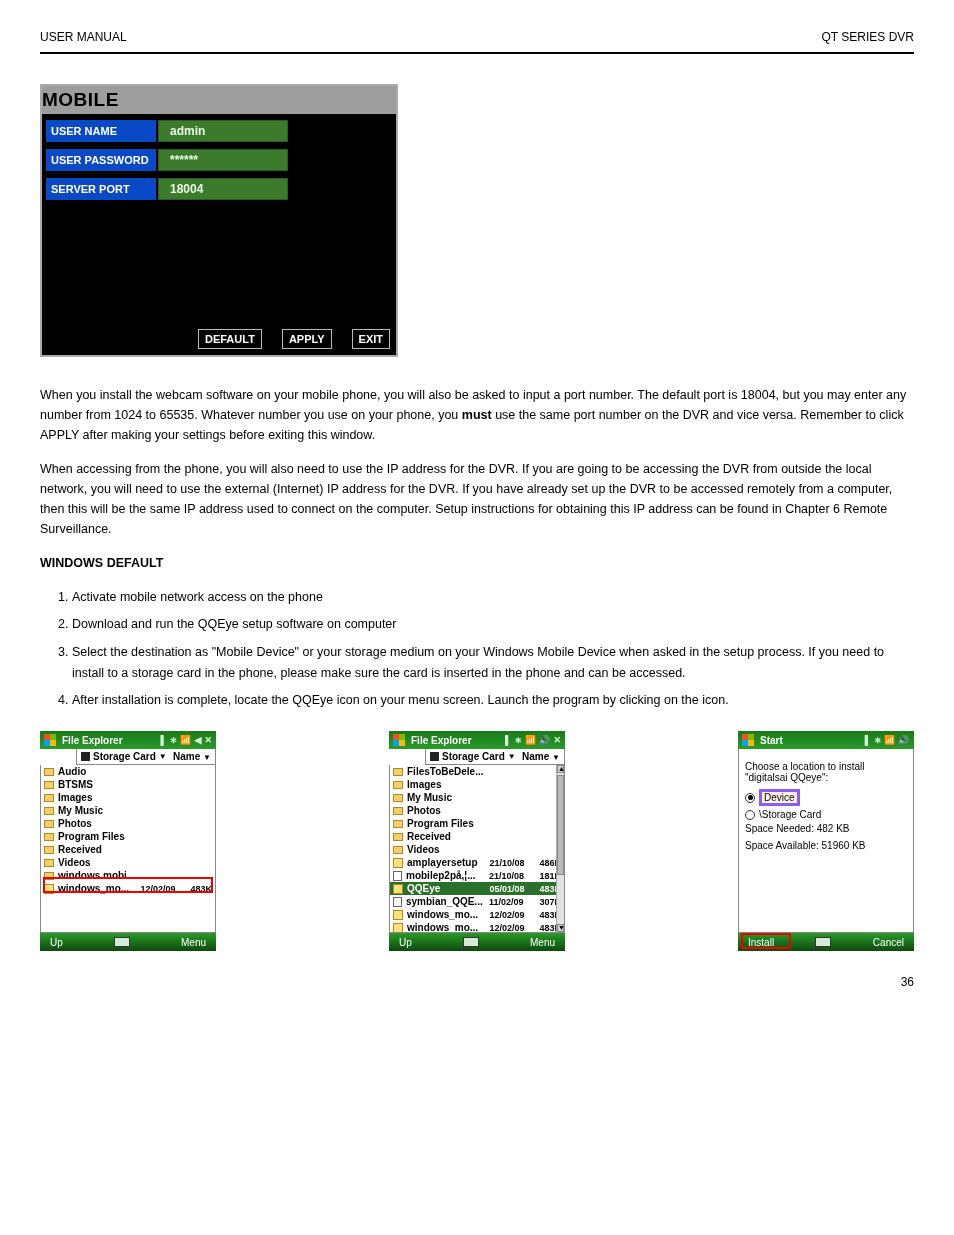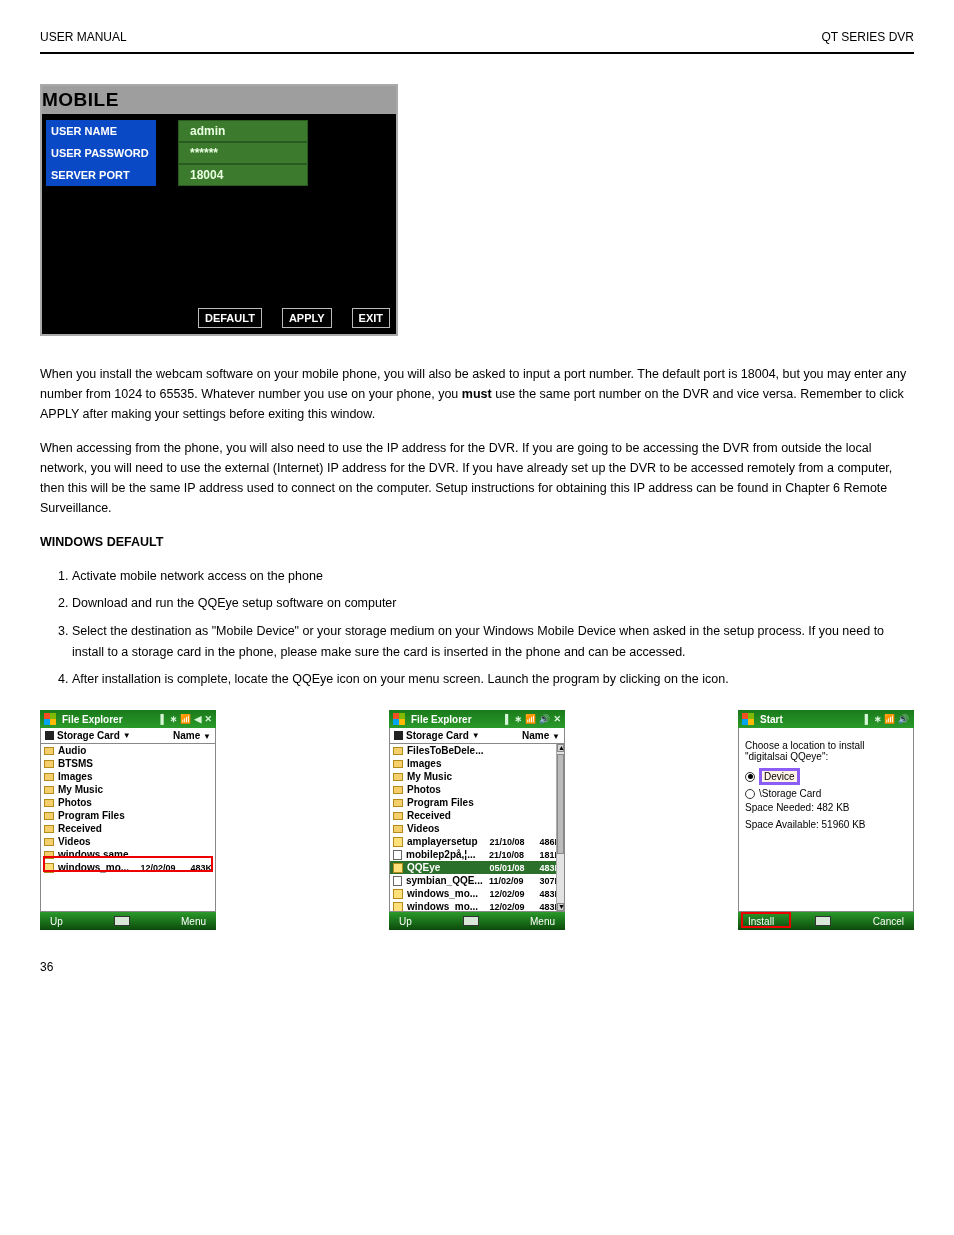--- a/index.html
+++ b/index.html
@@ -29,21 +29,21 @@
     background: #9e9e9e;
     color: #000;
     text-align: left;
     font-weight: bold;
     font-family: Arial, sans-serif;
     font-size: 19px;
     padding: 3px 0;
     letter-spacing: 0.5px;
   }
   .mobile-body { padding: 6px 4px 6px 4px; }
-  .mobile-row { display: flex; align-items: center; margin-bottom: 0; gap: 20px; }
+  .mobile-row { display: flex; align-items: center; margin-bottom: 7px; }
   .mobile-label {
     background: #0a49c6;
     color: #fff;
     font-weight: bold;
     font-size: 11px;
     width: 110px;
     padding: 4px 4px;
     border: 1px solid #0a49c6;
   }
   .mobile-input {
@@ -110,20 +110,21 @@
     background: #fff;
     border: 1px solid #888;
     border-top: none;
     font-size: 10px;
     font-weight: bold;
     display: flex;
     justify-content: space-between;
     align-items: center;
     padding: 2px 4px;
     height: 16px;
+    margin-left: 36px;
   }
   .wm-subbar .sd { display: flex; align-items: center; gap: 3px; }
   .wm-subbar .sdicon { width: 9px; height: 9px; background: #222; }
   .wm-dropicon { font-size: 8px; }
   .wm-list {
     background: #fff;
     border: 1px solid #888;
     border-top: none;
     height: 168px;
     overflow: hidden;
@@ -176,21 +177,21 @@
   .wm-install-body p { margin-bottom: 6px; }
   .wm-radio-row { display: flex; align-items: center; gap: 4px; margin: 2px 0 3px 0; }
   .wm-radio {
     width: 10px; height: 10px; border-radius: 50%; border: 1px solid #333;
     display: inline-flex; align-items: center; justify-content: center;
   }
   .wm-radio.sel::after { content: ""; width: 5px; height: 5px; background: #000; border-radius: 50%; }
   .wm-radio-label.sel { border: 3px solid #8b5cf6; padding: 0 2px; background: #fff4e6; }
   .wm-install-red { position: absolute; border: 2px solid #e00; pointer-events: none; }
 
-  .page-num { text-align: left; font-size: 12px; margin-top: 30px; }
+  .page-num { text-align: right; font-size: 12px; margin-top: 24px; }
 </style>
 </head>
 <body>
 
 <div class="header-row">
   <span>USER MANUAL</span>
   <span>QT SERIES DVR</span>
 </div>
 <hr class="hr">
 
@@ -291,21 +292,21 @@
           <div class="wm-item">
             <span class="wm-folder-icon"></span>
             <span class="col-name">Received</span>
           </div>
           <div class="wm-item">
             <span class="wm-folder-icon"></span>
             <span class="col-name">Videos</span>
           </div>
           <div class="wm-item">
             <span class="wm-folder-icon"></span>
-            <span class="col-name">windows same...</span>
+            <span class="col-name">windows mobi...</span>
           </div>
           <div class="wm-item">
             <span class="wm-cab-icon"></span>
             <span class="col-name">windows_mo...</span>
             <span class="col-date">12/02/09</span>
             <span class="col-size">483K</span>
           </div>
         </div>
       <div class="wm-redbox" style="left:2px; right:2px; top:112px; height:16px;"></div>
     </div>

